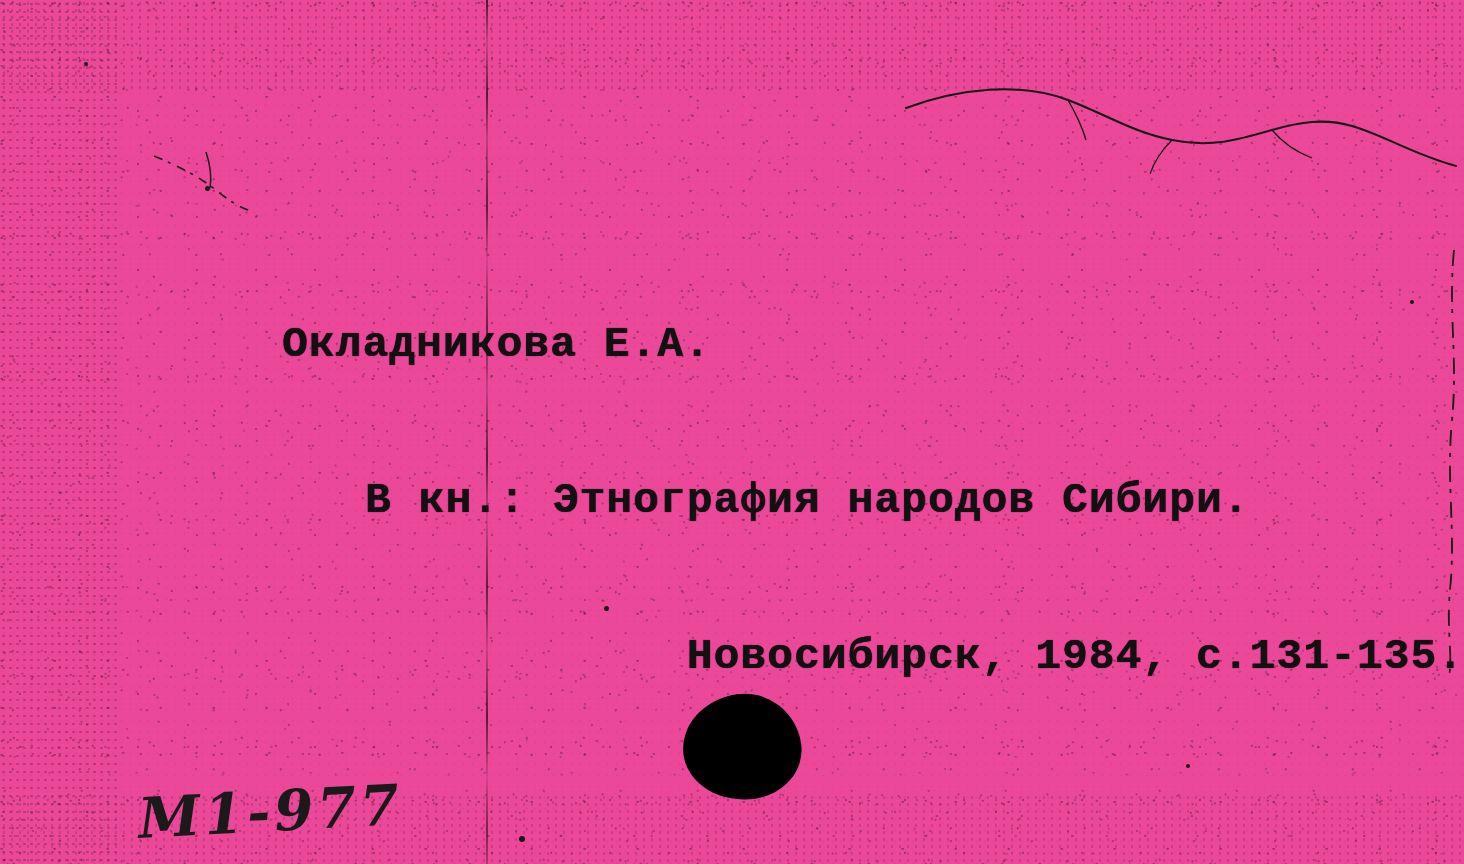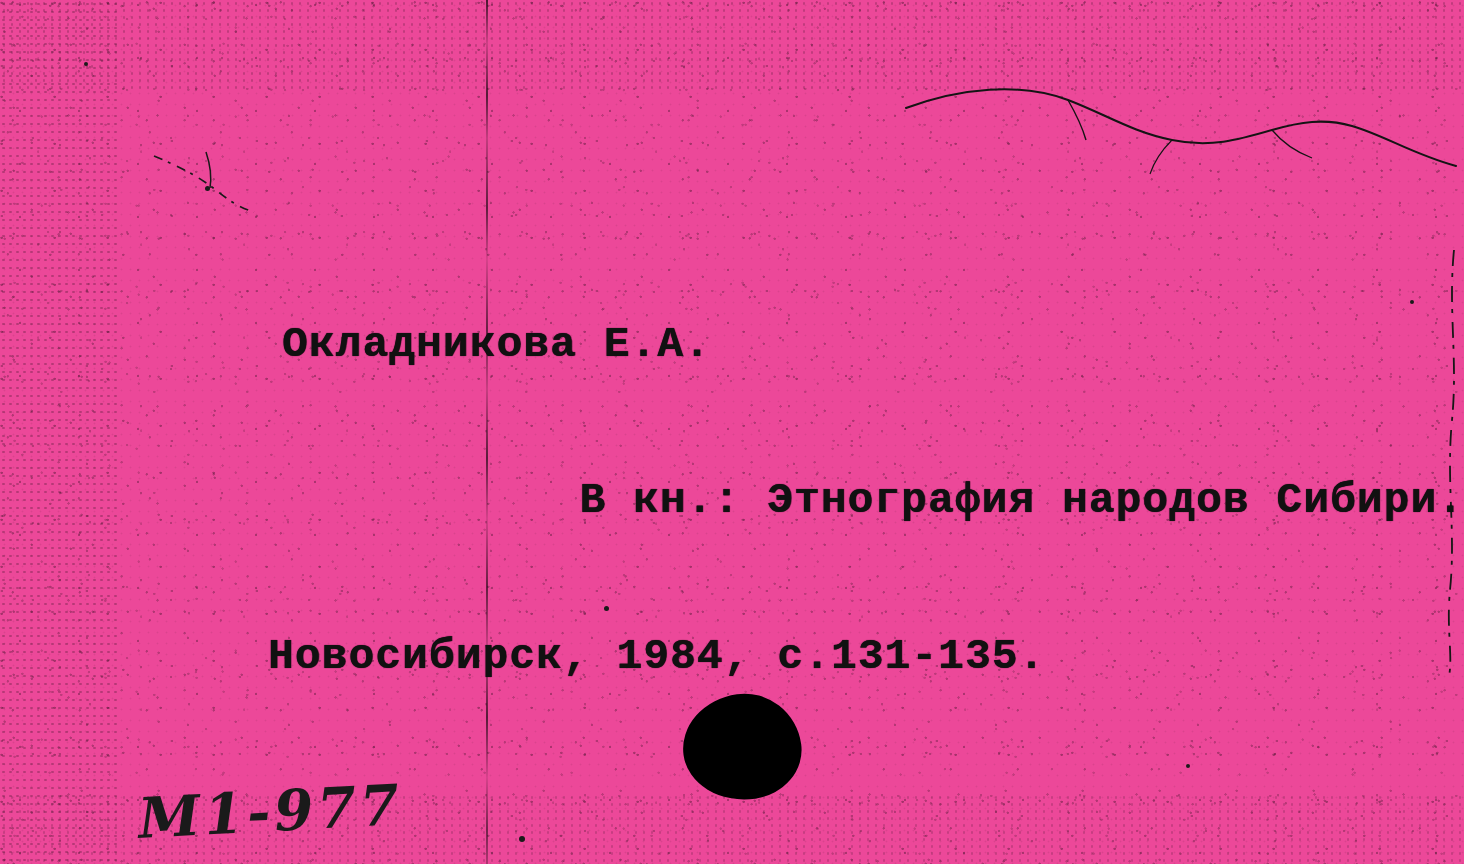--- a/index.html
+++ b/index.html
@@ -158,22 +158,22 @@
     font-size: 43px;
     letter-spacing: 1px;
     line-height: 52px;
     white-space: pre;
     font-weight: 700;
     text-shadow: 0 0 1.1px rgba(0,0,0,.8), .6px .4px .6px rgba(0,0,0,.45);
   }
   .typed .line { display: block; height: 52px; }
   .l1 { padding-left: 282px; }
   .l2 { padding-left: 365px; }
-  .l3 { padding-left: 365px; text-align: right; }
-  .l4 { padding-left: 268px; }
+  .l3 { padding-left: 365px; }
+  .l4 { padding-left: 268px; text-align: right; }
 
   
   .shelfmark {
     position: absolute;
     left: 138px;
     top: 778px;
     font-family: "DejaVu Serif", serif;
     font-style: italic;
     font-size: 56px;
     font-weight: 600;

